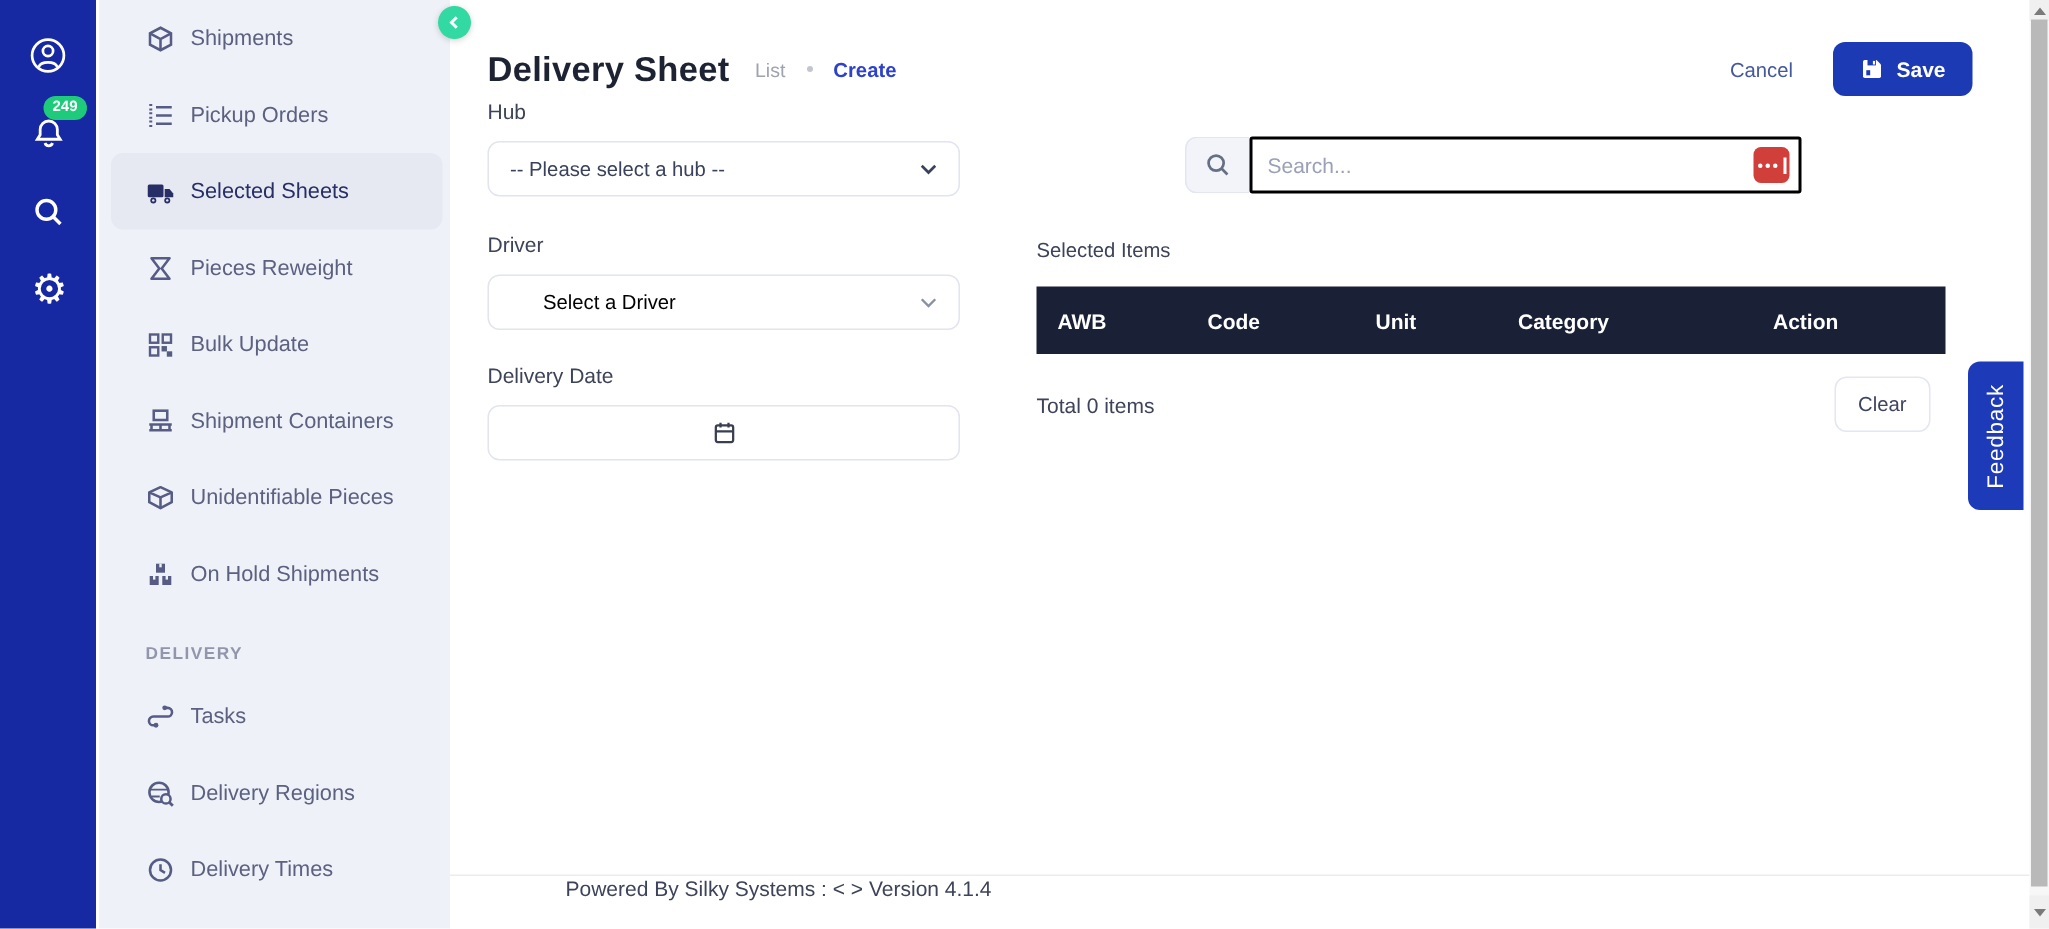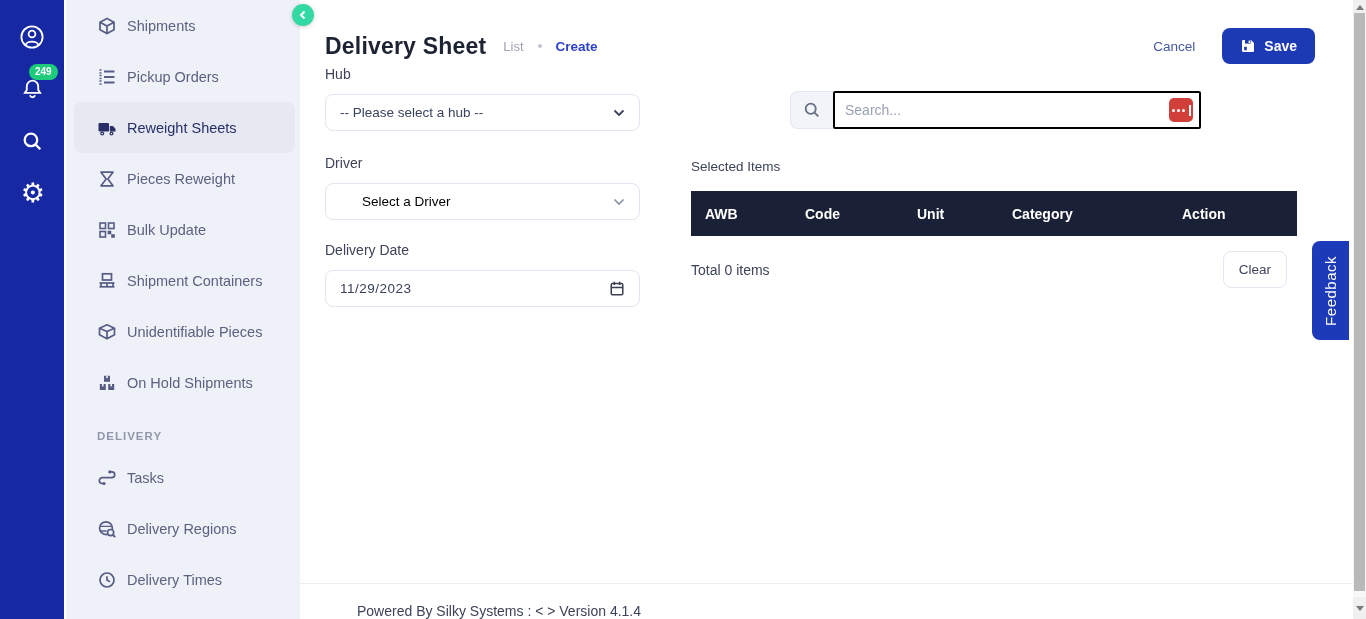--- a/index.html
+++ b/index.html
@@ -80,21 +80,21 @@
     background:#1a2035; display:grid; grid-template-columns:100px 112px 95px 170px 1fr;
     align-items:center; padding-left:14px; color:#fff; font-size:14px; font-weight:700; }
   .total-row { position:absolute; left:391px; top:251px; width:606px; height:37px;
     display:flex; align-items:center; }
   .total-text { font-size:14px; color:#3d4358; }
   .clear-btn { margin-left:auto; margin-right:10px; height:37px; padding:0 15px;
     background:#fff; border:1px solid #e4e6f0; border-radius:8px; font-size:13.5px;
     color:#3f455f; cursor:pointer; font-family:inherit; }
 
   .footer { position:absolute; left:0; right:0; bottom:0; height:36px;
-    border-top:1px solid #ebecf2; display:flex; align-items:flex-end; padding-left:57px;
+    border-top:1px solid #ebecf2; display:flex; align-items:flex-start; padding-left:77px;
     background:#fff; }
   .footer-text { font-size:14px; color:#3d4358; }
 
   .feedback-tab { position:fixed; right:17px; top:241px; width:37px; height:99px;
     background:#1d3ab8; border-radius:8px 0 0 8px; display:flex; align-items:center;
     justify-content:center; cursor:pointer; z-index:7; }
   .feedback-tab span { writing-mode:vertical-rl; transform:rotate(180deg); color:#fff;
     font-size:15px; letter-spacing:.5px; }
 
   
@@ -182,21 +182,21 @@
       <span class="nicon">
         <svg width="20" height="20" viewBox="0 0 20 20" fill="currentColor">
           <rect x="1.5" y="5" width="10.5" height="8.5" rx="1"></rect>
           <path d="M12.8 8 h3.2 l2.5 3 v2.5 h-5.7 Z"></path>
           <circle cx="5.2" cy="15.6" r="2"></circle>
           <circle cx="14.5" cy="15.6" r="2"></circle>
           <circle cx="5.2" cy="15.6" r="0.8" fill="#e7e9f2"></circle>
           <circle cx="14.5" cy="15.6" r="0.8" fill="#e7e9f2"></circle>
         </svg>
       </span>
-      <span>Reweight Sheets</span>
+      <span>Selected Sheets</span>
     </div>
 
     <div class="nav-item">
       <span class="nicon">
         <svg width="20" height="20" viewBox="0 0 20 20" fill="none" stroke="currentColor" stroke-width="1.7">
           <path d="M4 3.2 H16 L10.8 10 L16 16.8 H4 L9.2 10 Z" stroke-linejoin="round"></path>
         </svg>
       </span>
       <span>Pieces Reweight</span>
     </div>
@@ -334,21 +334,20 @@
         <svg width="12" height="8" viewBox="0 0 12 8" fill="none" stroke="#8a90a5" stroke-width="1.6">
           <path d="M1.5 1.5 L6 6 L10.5 1.5"></path>
         </svg>
       </span>
     </div>
   </div>
 
   <div class="form-group" style="top:240px;">
     <div class="form-label">Delivery Date</div>
     <div class="field">
-      <span class="grow date-text">11/29/2023</span>
       <span>
         <svg width="16" height="17" viewBox="0 0 18 19" fill="none" stroke="#3a3f50" stroke-width="1.7">
           <rect x="2.5" y="4" width="13" height="12.5" rx="1.5"></rect>
           <path d="M2.5 8.5 H15.5 M6 2 V5.5 M12 2 V5.5"></path>
         </svg>
       </span>
     </div>
   </div>
 
   <div class="search-bar">

